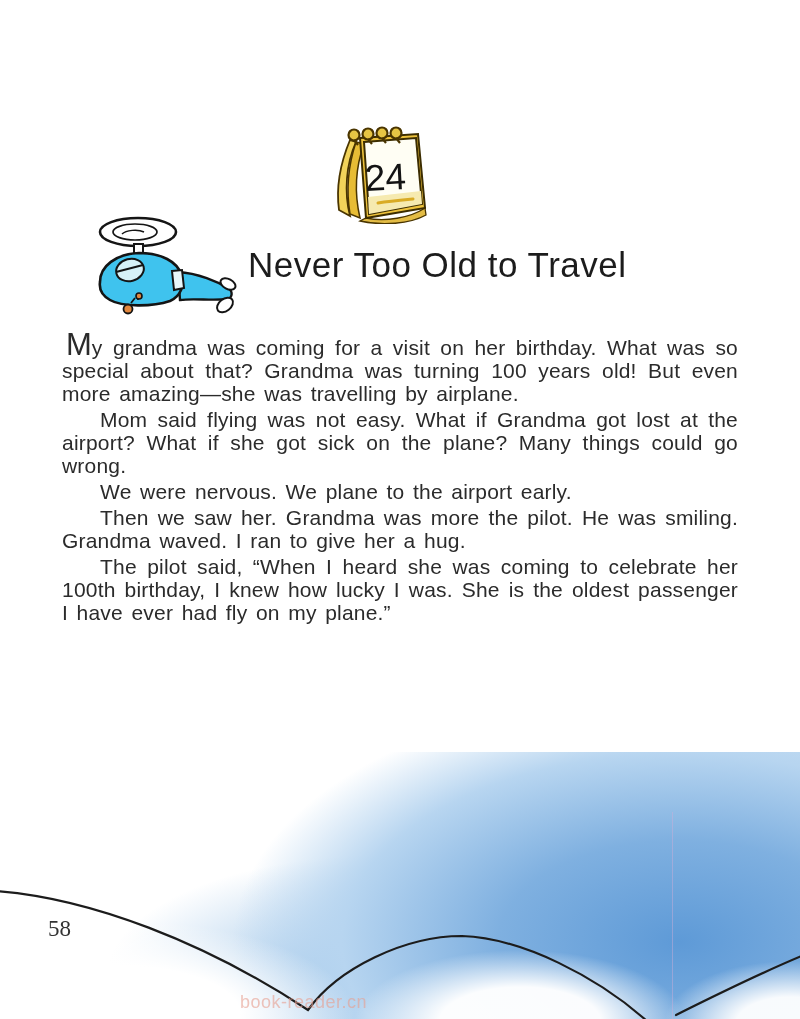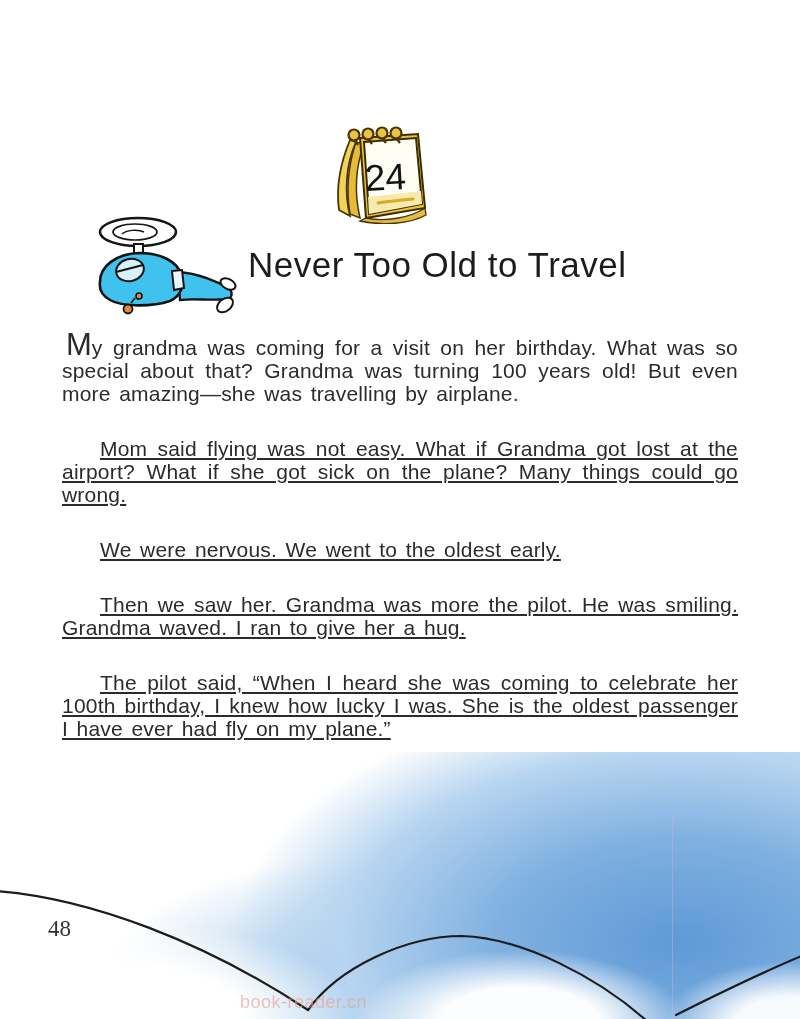--- a/index.html
+++ b/index.html
@@ -22,21 +22,21 @@
     font-family:"Liberation Sans", sans-serif;
   }
 
   
   .story{
     position:absolute;left:62px;top:333px;width:676px;
     font-size:21px;line-height:23px;color:#2b2b2b;
     text-align:justify;word-spacing:2.5px;letter-spacing:0.2px;
   }
   .story p{margin:0;text-indent:38px;}
-  .story p + p{margin-top:32px;text-decoration:underline;}
+  .story p + p{margin-top:3px;}
   .story p.first{text-indent:4px;}
   .dropcap{font-size:31px;letter-spacing:0;}
 
   
   .sky{
     position:absolute;left:0;top:752px;width:800px;height:267px;
     background:
       radial-gradient(ellipse 300px 120px at 120px 262px, rgba(255,255,255,1) 40%, rgba(255,255,255,0) 78%),
       radial-gradient(ellipse 230px 100px at 520px 270px, rgba(255,255,255,0.97) 35%, rgba(255,255,255,0) 72%),
       radial-gradient(ellipse 180px 90px  at 790px 272px, rgba(255,255,255,0.95) 30%, rgba(255,255,255,0) 70%),
@@ -113,30 +113,30 @@
     <path d="M 49,93 L 53,88 M 56,90 L 56,86" stroke="#141414" stroke-width="1.8" fill="none"></path>
     <circle cx="57" cy="86" r="3" fill="#e2873e" stroke="#141414" stroke-width="1.6"></circle>
     <circle cx="46" cy="99" r="4.5" fill="#e2873e" stroke="#141414" stroke-width="1.8"></circle>
   </svg>
 
   <h1 class="title">Never Too Old to Travel</h1>
 
   <div class="story">
     <p class="first"><span class="dropcap">M</span><span>y grandma was coming for a visit on her birthday. What was so special about that? Grandma was turning 100 years old! But even more amazing—she was travelling by airplane.</span></p>
     <p><span>Mom said flying was not easy. What if Grandma got lost at the airport? What if she got sick on the plane? Many things could go wrong.</span></p>
-    <p><span>We were nervous. We went to the oldest early.</span></p>
+    <p><span>We were nervous. We plane to the airport early.</span></p>
     <p><span>Then we saw her. Grandma was more the pilot. He was smiling. Grandma waved. I ran to give her a hug.</span></p>
     <p><span>The pilot said, “When I heard she was coming to celebrate her 100th birthday, I knew how lucky I was. She is the oldest passenger I have ever had fly on my plane.”</span></p>
   </div>
 
   <div class="sky">
     <svg width="800" height="267" viewBox="0 0 800 267">
       <path d="M -4,139 C 90,146 205,190 308,258 C 338,216 405,184 462,184 C 522,186 598,225 648,270" fill="none" stroke="#1c1c1c" stroke-width="2.2" stroke-linecap="round"></path>
       <path d="M 676,263 C 712,245 758,222 804,203" fill="none" stroke="#1c1c1c" stroke-width="2.2" stroke-linecap="round"></path>
     </svg>
     <div class="scan-line"></div>
   </div>
 
-  <div class="page-number">48</div>
+  <div class="page-number">58</div>
 
   <div class="watermark">book-reader.cn</div>
 
 </div>
 
 </body></html>

